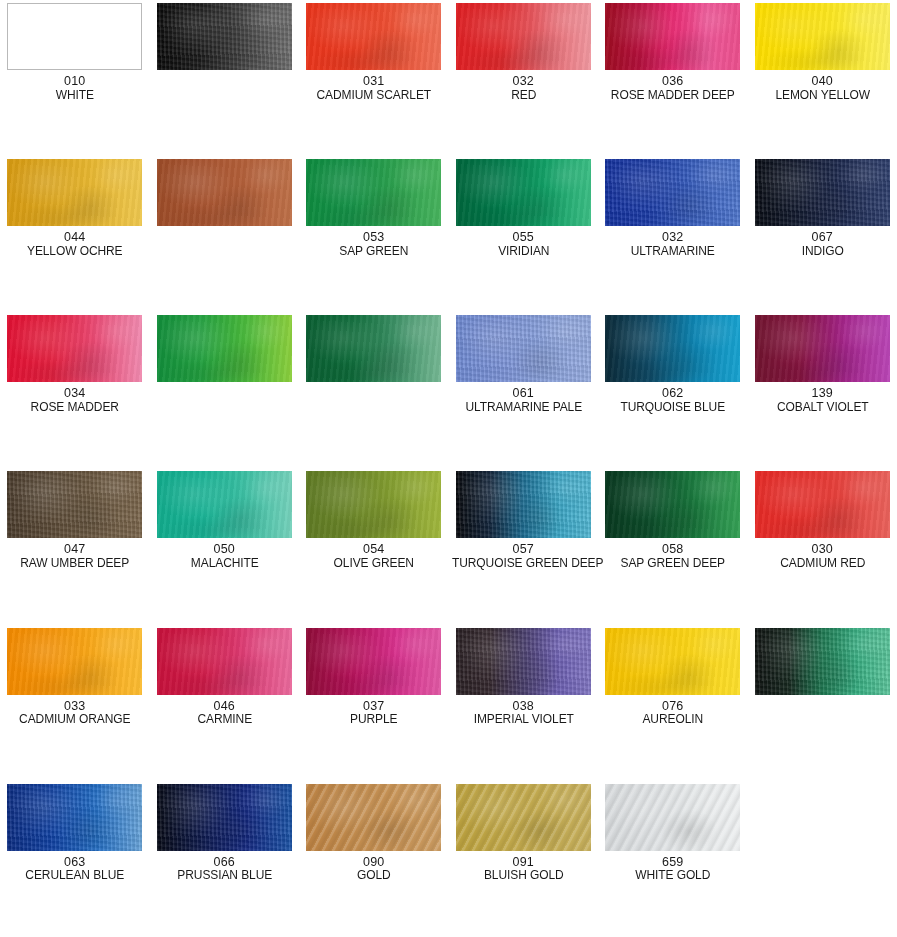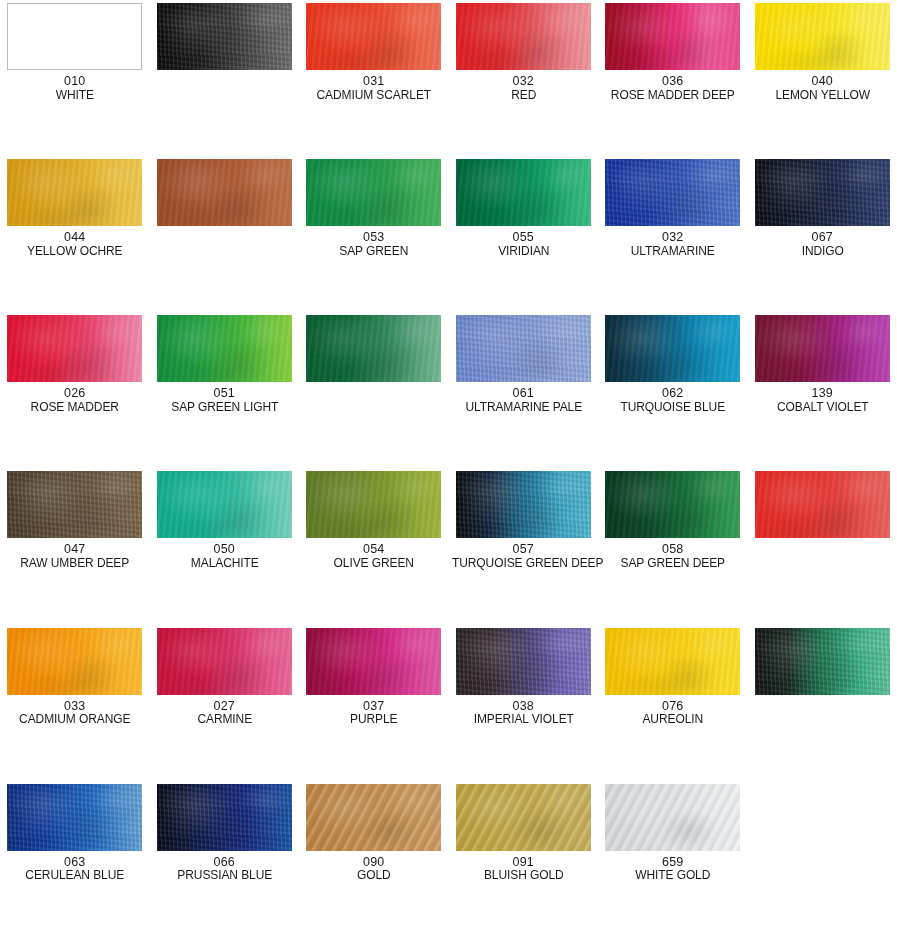--- a/index.html
+++ b/index.html
@@ -239,33 +239,29 @@
         <div class="name">INDIGO</div>
       </div>
     </div>
     <div class="swatch-cell">
       <div class="chip">
         <div class="base" style="background: linear-gradient(90deg, rgb(224, 17, 51) 0%, rgb(227, 32, 63) 33%, rgb(234, 77, 119) 67%, rgb(240, 139, 176) 100%);"></div>
         <div class="tex1"></div>
         <div class="tex2"></div>
       </div>
       <div class="labels">
-        <div class="code">026</div>
+        <div class="code">034</div>
         <div class="name">ROSE MADDER</div>
       </div>
     </div>
     <div class="swatch-cell">
       <div class="chip">
         <div class="base" style="background: linear-gradient(90deg, rgb(18, 141, 59) 0%, rgb(34, 160, 63) 33%, rgb(76, 185, 59) 67%, rgb(140, 207, 61) 100%);"></div>
         <div class="tex1"></div>
         <div class="tex2"></div>
-      </div>
-      <div class="labels">
-        <div class="code">051</div>
-        <div class="name">SAP GREEN LIGHT</div>
       </div>
     </div>
     <div class="swatch-cell">
       <div class="chip">
         <div class="base" style="background: linear-gradient(90deg, rgb(10, 94, 50) 0%, rgb(13, 107, 57) 33%, rgb(61, 145, 102) 67%, rgb(118, 184, 148) 100%);"></div>
         <div class="tex1"></div>
         <div class="tex2"></div>
       </div>
     </div>
     <div class="swatch-cell">
@@ -355,40 +351,44 @@
         <div class="code">058</div>
         <div class="name">SAP GREEN DEEP</div>
       </div>
     </div>
     <div class="swatch-cell">
       <div class="chip">
         <div class="base" style="background: linear-gradient(90deg, rgb(228, 42, 38) 0%, rgb(229, 48, 44) 33%, rgb(230, 69, 64) 67%, rgb(233, 98, 92) 100%);"></div>
         <div class="tex1"></div>
         <div class="tex2"></div>
       </div>
+      <div class="labels">
+        <div class="code">030</div>
+        <div class="name">CADMIUM RED</div>
+      </div>
     </div>
     <div class="swatch-cell">
       <div class="chip">
         <div class="base" style="background: linear-gradient(90deg, rgb(242, 138, 0) 0%, rgb(245, 147, 7) 33%, rgb(249, 171, 28) 67%, rgb(251, 188, 51) 100%);"></div>
         <div class="tex1"></div>
         <div class="tex2"></div>
       </div>
       <div class="labels">
         <div class="code">033</div>
         <div class="name">CADMIUM ORANGE</div>
       </div>
     </div>
     <div class="swatch-cell">
       <div class="chip">
         <div class="base" style="background: linear-gradient(90deg, rgb(198, 18, 60) 0%, rgb(207, 26, 71) 33%, rgb(223, 64, 120) 67%, rgb(233, 106, 156) 100%);"></div>
         <div class="tex1"></div>
         <div class="tex2"></div>
       </div>
       <div class="labels">
-        <div class="code">027</div>
+        <div class="code">046</div>
         <div class="name">CARMINE</div>
       </div>
     </div>
     <div class="swatch-cell">
       <div class="chip">
         <div class="base" style="background: linear-gradient(90deg, rgb(142, 12, 56) 0%, rgb(180, 17, 88) 33%, rgb(216, 49, 141) 67%, rgb(224, 89, 164) 100%);"></div>
         <div class="tex1"></div>
         <div class="tex2"></div>
       </div>
       <div class="labels">

